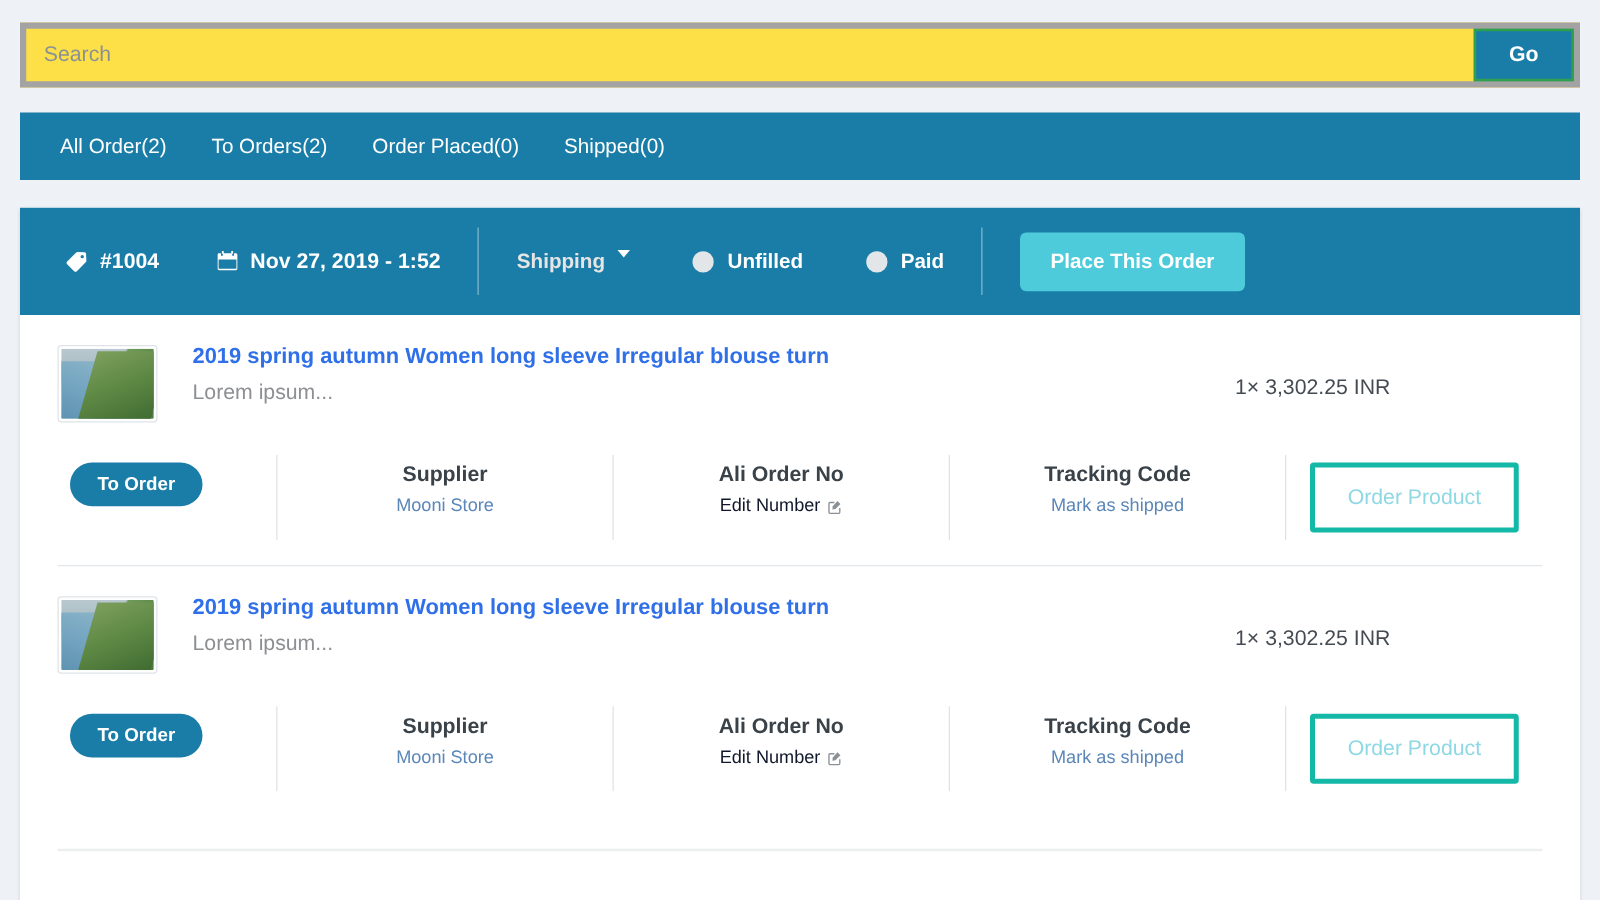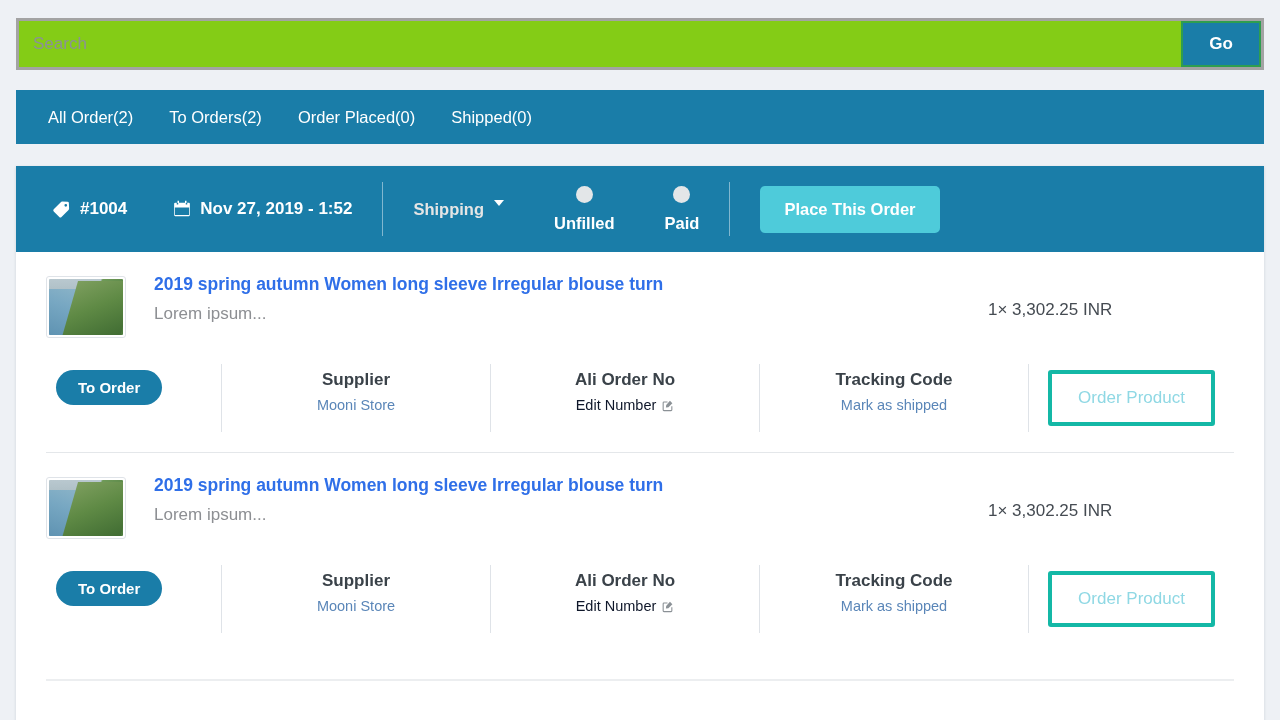--- a/index.html
+++ b/index.html
@@ -17,22 +17,22 @@
     -webkit-font-smoothing: antialiased;
     padding: 0 16px;
   }
 
   
   .search-row {
     display: flex;
     align-items: stretch;
     height: 52px;
     margin-top: 18px;
-    background: #84cc16;
-    border: 3px solid #a3a3a3;
+    background: #fde047;
+    border: 5px solid #a3a3a3;
   }
   .search-input {
     flex: 1 1 auto;
     border: none;
     outline: none;
     background: transparent;
     font-family: "Liberation Sans", sans-serif;
     font-size: 17px;
     color: #3d4852;
     padding: 0 14px;
@@ -125,21 +125,20 @@
   .status-chip {
     display: flex;
     align-items: center;
     gap: 11px;
     color: #ffffff;
     font-size: 16.5px;
     font-weight: bold;
     white-space: nowrap;
     margin-left: 50px;
     cursor: pointer;
-    flex-direction: column;
   }
   .status-dot {
     width: 17px; height: 17px;
     border-radius: 50%;
     background: #e3e6e8;
     flex: 0 0 auto;
   }
   .place-order-btn {
     background: #4ecbda;
     color: #ffffff;

